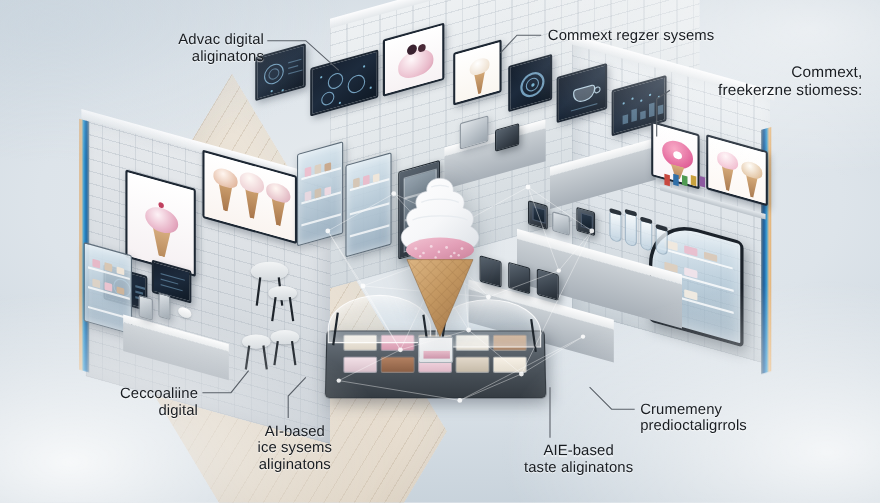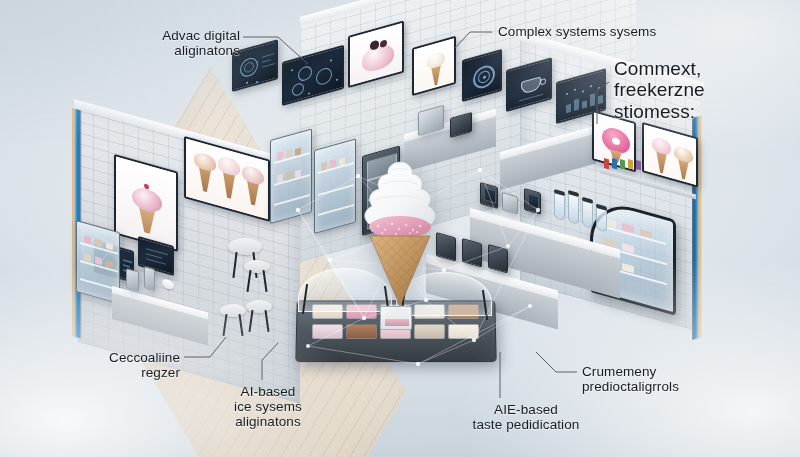--- a/index.html
+++ b/index.html
@@ -542,27 +542,27 @@
         <path d="M184,357 L210,357 L226,337" stroke="#5a6068" stroke-width="1" fill="none"></path>
         <path d="M262,380 L262,360 L278,343" stroke="#5a6068" stroke-width="1" fill="none"></path>
         <path d="M500,398 L500,372 L500,352" stroke="#5a6068" stroke-width="1" fill="none"></path>
         <path d="M577,372 L556,372 L536,352" stroke="#5a6068" stroke-width="1" fill="none"></path>
       </g>
   </svg>
 
   <div>
     <div class="label" style="left: 122px; top: 28px; width: 118px; font-size: 13.5px; text-align: right;">Advac digital
 aliginatons</div>
-    <div class="label" style="left: 498px; top: 24px; width: 190px; font-size: 13.5px; text-align: left;">Complex systems sysems</div>
-    <div class="label" style="left: 614px; top: 58px; width: 170px; font-size: 19px; text-align: left;">Commext,
+    <div class="label" style="left: 498px; top: 24px; width: 190px; font-size: 13.5px; text-align: left;">Commext regzer sysems</div>
+    <div class="label" style="left: 614px; top: 58px; width: 170px; font-size: 14px; text-align: right;">Commext,
 freekerzne stiomess:</div>
     <div class="label" style="left: 70px; top: 350px; width: 110px; font-size: 13.5px; text-align: right;">Ceccoaliine
-regzer</div>
+digital</div>
     <div class="label" style="left: 206px; top: 384px; width: 124px; font-size: 13.5px; text-align: center;">AI-based
 ice sysems
 aliginatons</div>
     <div class="label" style="left: 452px; top: 402px; width: 148px; font-size: 13.5px; text-align: center;">AIE-based
-taste pedidication</div>
+taste aliginatons</div>
     <div class="label" style="left: 582px; top: 364px; width: 150px; font-size: 13.5px; text-align: left;">Crumemeny
 predioctaligrrols</div>
   </div>
 
 </div>
 
 </body></html>

